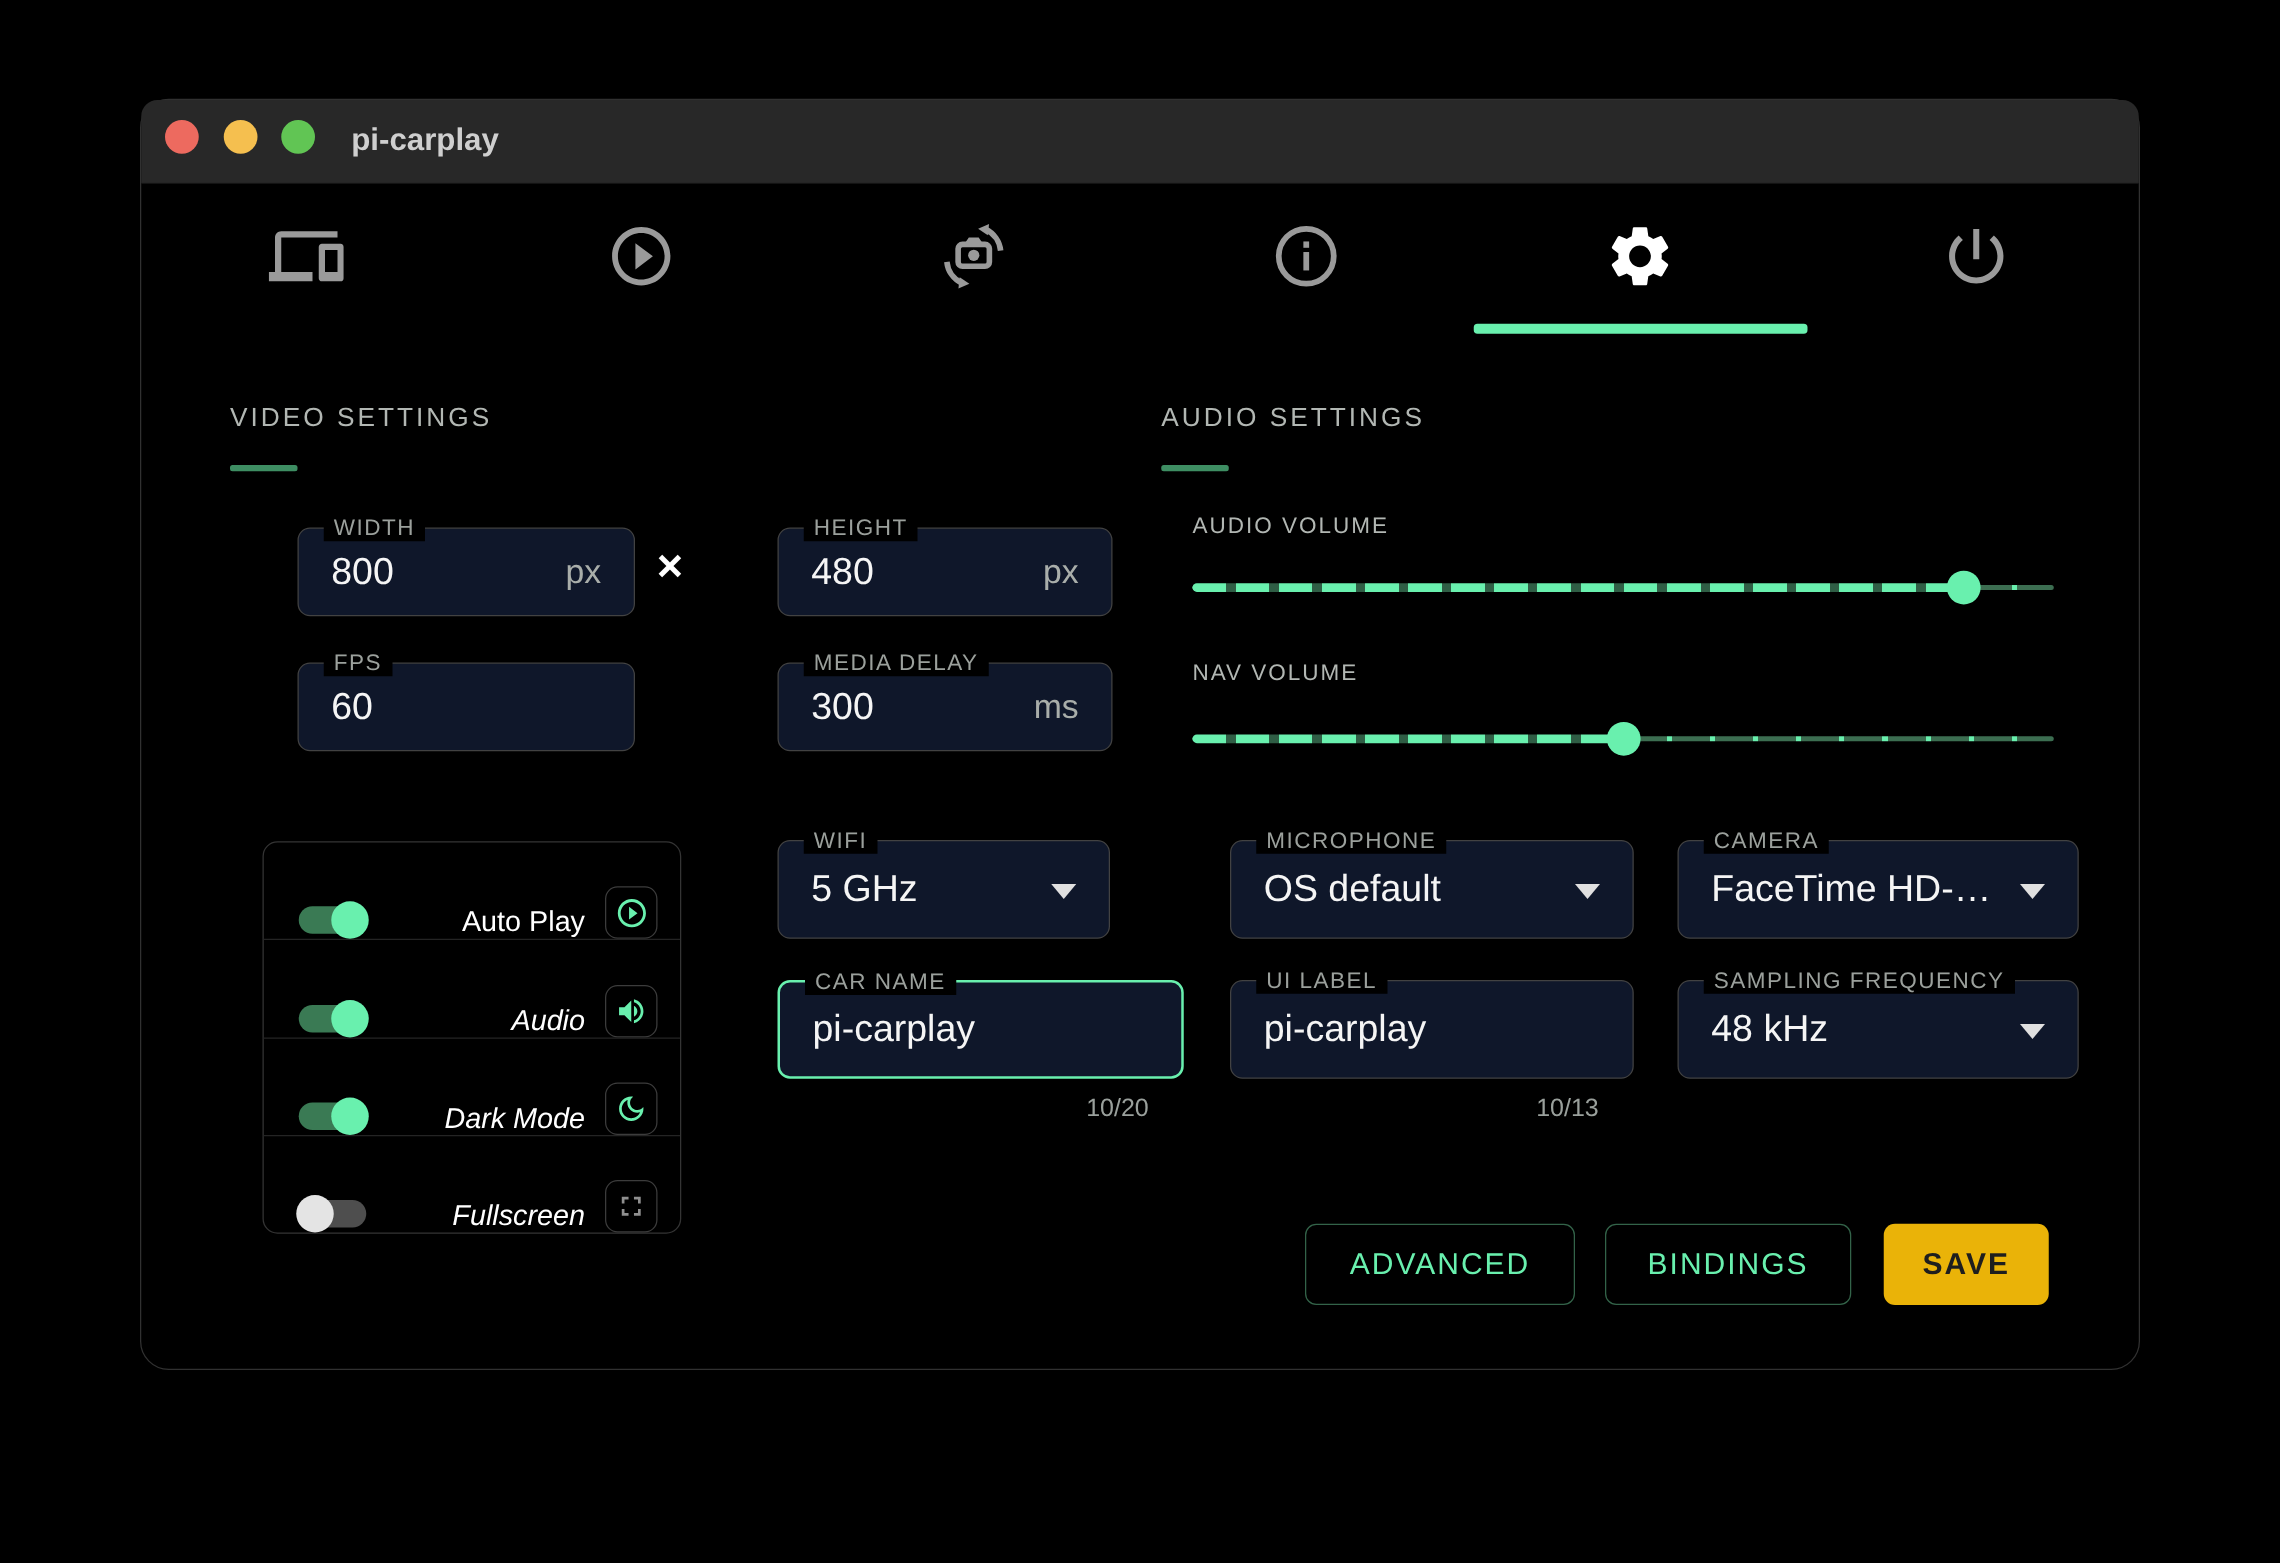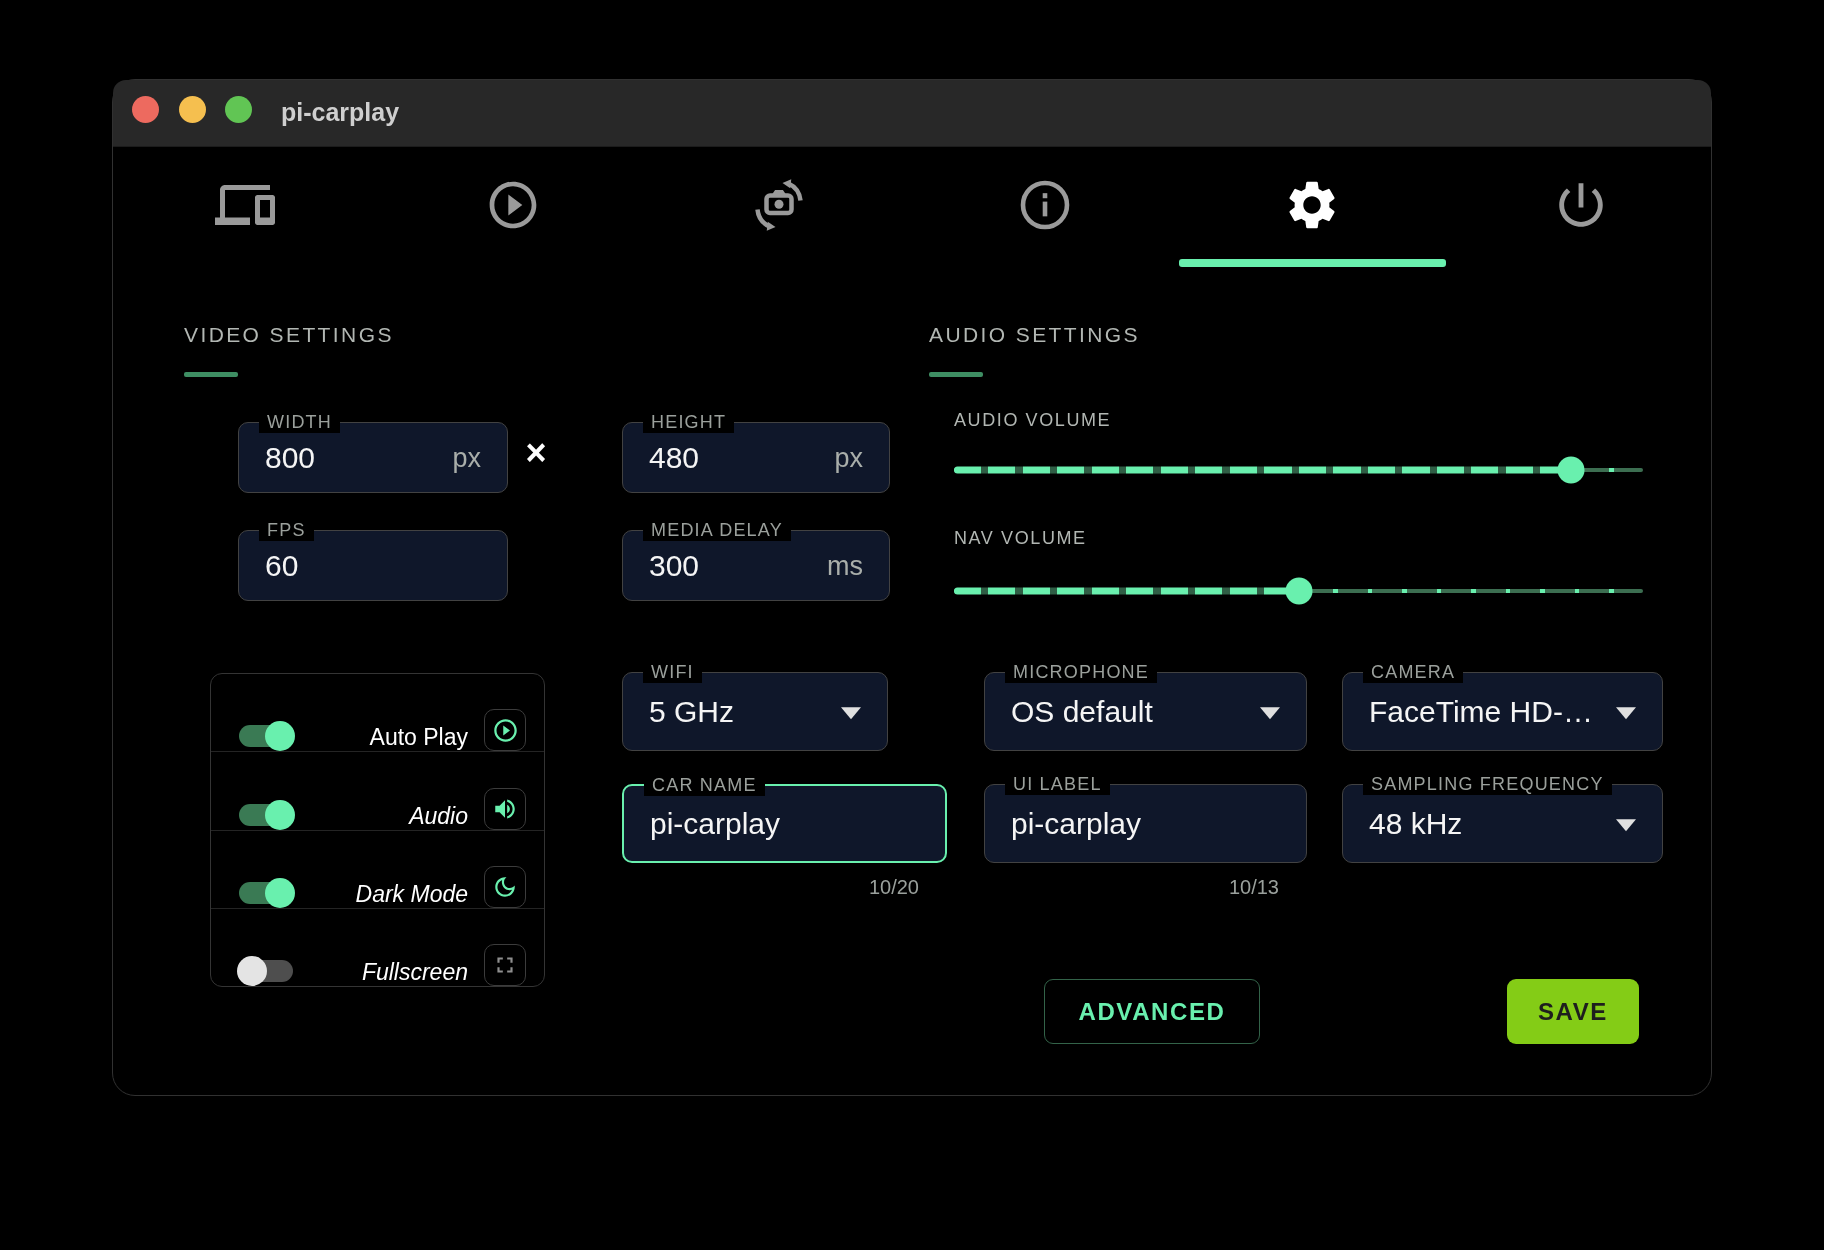--- a/index.html
+++ b/index.html
@@ -55,23 +55,23 @@
   .switch.on .track{background:#3a7a54;}
   .switch.on .knob{left:28px;background:#69f0ae;}
   .switch.off .track{background:#4e4e4e;}
   .switch.off .knob{left:0;background:#e4e4e4;}
   .tlabel{flex:1;text-align:right;font-size:23px;color:#fff;padding-right:16px;white-space:nowrap;}
   .iconbox{flex:0 0 auto;width:42px;height:42px;border:1.5px solid #3c3c3c;border-radius:10px;
            box-sizing:border-box;display:flex;align-items:center;justify-content:center;cursor:pointer;background:none;padding:0;}
   
   .btn{position:absolute;top:899px;height:65px;border-radius:9px;display:flex;align-items:center;
        justify-content:center;font-family:"Liberation Sans",sans-serif;font-size:24px;letter-spacing:1.6px;
-       font-weight:700;cursor:pointer;box-sizing:border-box;}
+       font-weight:400;cursor:pointer;box-sizing:border-box;}
   .btn.outline{background:#000;border:1.5px solid #336349;color:#69f0ae;}
-  .btn.filled{background:#84cc16;border:none;color:#1e1e1e;font-weight:600;}
+  .btn.filled{background:#eab308;border:none;color:#1e1e1e;font-weight:600;}
 </style>
 </head>
 <body>
 
 <div class="stage">
   <div class="window">
 
     <div class="titlebar">
       <span class="light red"></span>
       <span class="light yellow"></span>
@@ -239,16 +239,17 @@
       <span class="fvalue" style="max-width:230px;overflow:hidden">FaceTime HD-…</span>
       <span class="caret"></span>
     </div>
     <div class="ofield" style="left:1201px;top:704px;width:321px;height:79px">
       <span class="flabel">SAMPLING FREQUENCY</span>
       <span class="fvalue">48 kHz</span>
       <span class="caret"></span>
     </div>
 
     <button class="btn outline" style="left:931px;width:216px">ADVANCED</button>
+    <button class="btn outline" style="left:1171px;width:197px">BINDINGS</button>
     <button class="btn filled" style="left:1394px;width:132px">SAVE</button>
 
   </div>
 </div>
 
 </body></html>

